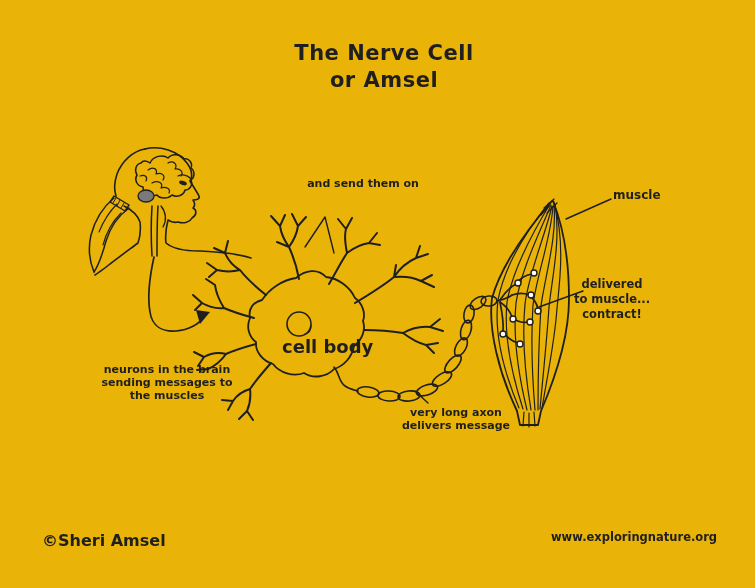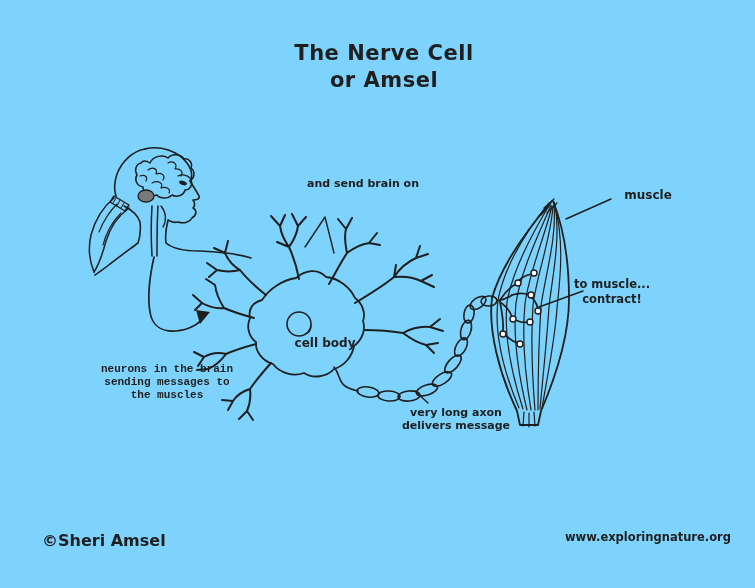--- a/index.html
+++ b/index.html
@@ -1,31 +1,31 @@
 <!DOCTYPE html>
 <html><head>
 <meta charset="utf-8">
 <style>
   html,body{margin:0;padding:0;background:#ffffff;}
   #canvas{
-    position:relative;width:755px;height:588px;background:#7dd3fc;overflow:hidden;
+    position:relative;width:755px;height:588px;background:#eab308;overflow:hidden;
     font-family:"DejaVu Sans",sans-serif;color:#1f1f1f;
   }
   #artwork{position:absolute;left:0;top:0;width:755px;height:588px;}
   .lbl{position:absolute;font-weight:bold;color:#1f1f1f;text-align:center;}
   .lbl div{white-space:nowrap;}
   #title{left:254px;top:40px;width:260px;font-size:21px;line-height:27px;letter-spacing:.5px;}
   #lbl-dendrites{left:278px;top:178px;width:170px;font-size:11px;line-height:12px;}
-  #lbl-muscle{left:613px;top:188px;width:70px;font-size:12px;text-align:center;}
-  #lbl-cellbody{left:282px;top:336px;width:86px;font-size:12px;}
+  #lbl-muscle{left:613px;top:188px;width:70px;font-size:12px;text-align:left;}
+  #lbl-cellbody{left:282px;top:336px;width:86px;font-size:18px;}
   #lbl-message{left:552px;top:277px;width:120px;font-size:11.5px;line-height:15px;}
-  #lbl-neurons{left:100px;top:363px;width:134px;font-size:11px;line-height:13px;font-family:Liberation Mono, monospace;}
+  #lbl-neurons{left:100px;top:363px;width:134px;font-size:11px;line-height:13px;}
   #lbl-axon{left:391px;top:407px;width:130px;font-size:11px;line-height:12.5px;}
   #footer-copyright{left:42px;top:531px;width:160px;font-size:16px;text-align:left;}
-  #footer-site{right:24px;top:530px;width:180px;font-size:11.5px;text-align:right;}
+  #footer-site{right:24px;top:530px;width:180px;font-size:11.5px;text-align:left;}
   .stroke{fill:none;stroke:#1f1f1f;stroke-linecap:round;stroke-linejoin:round;}
 </style>
 </head>
 <body>
 
 <div id="canvas">
 
   <svg id="artwork" viewBox="0 0 755 588">
 
     <g>
@@ -154,32 +154,33 @@
       <path d="M415,391 L428,403"></path>
     </g>
   </svg>
 
   <div id="title" class="lbl">
     <div>The Nerve Cell</div>
     <div>or Amsel</div>
   </div>
 
   <div id="lbl-dendrites" class="lbl">
-    <div>and send brain on</div>
+    <div>and send them on</div>
   </div>
 
   <div id="lbl-muscle" class="lbl">
     <div>muscle</div>
   </div>
 
   <div id="lbl-cellbody" class="lbl">
     <div>cell body</div>
   </div>
 
   <div id="lbl-message" class="lbl">
+    <div>delivered</div>
     <div>to muscle...</div>
     <div>contract!</div>
   </div>
 
   <div id="lbl-neurons" class="lbl">
     <div>neurons in the brain</div>
     <div>sending messages to</div>
     <div>the muscles</div>
   </div>
 

